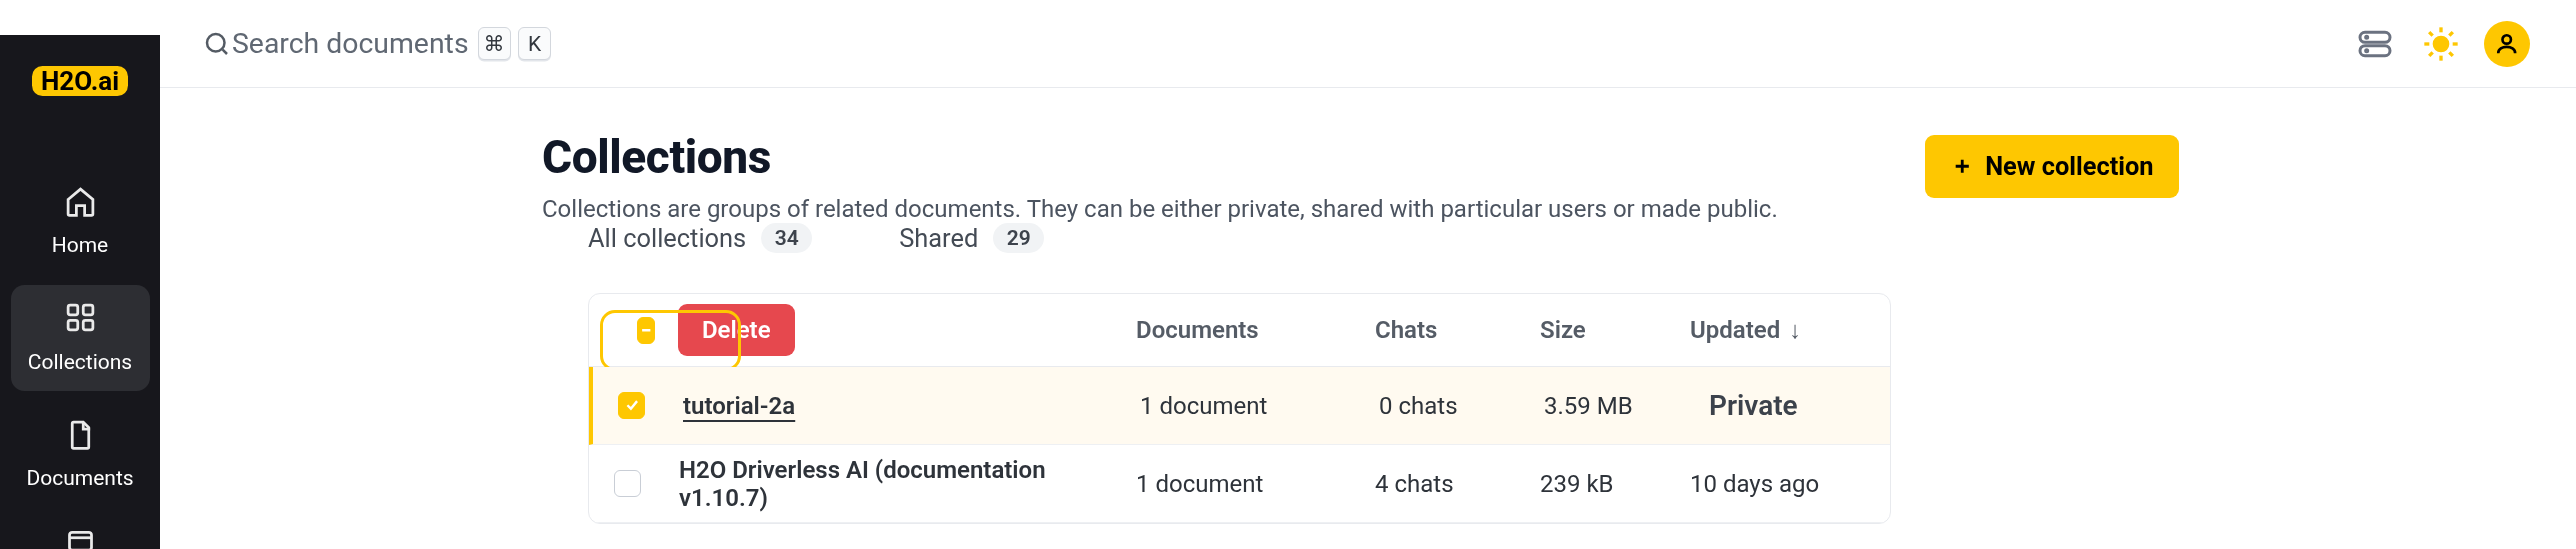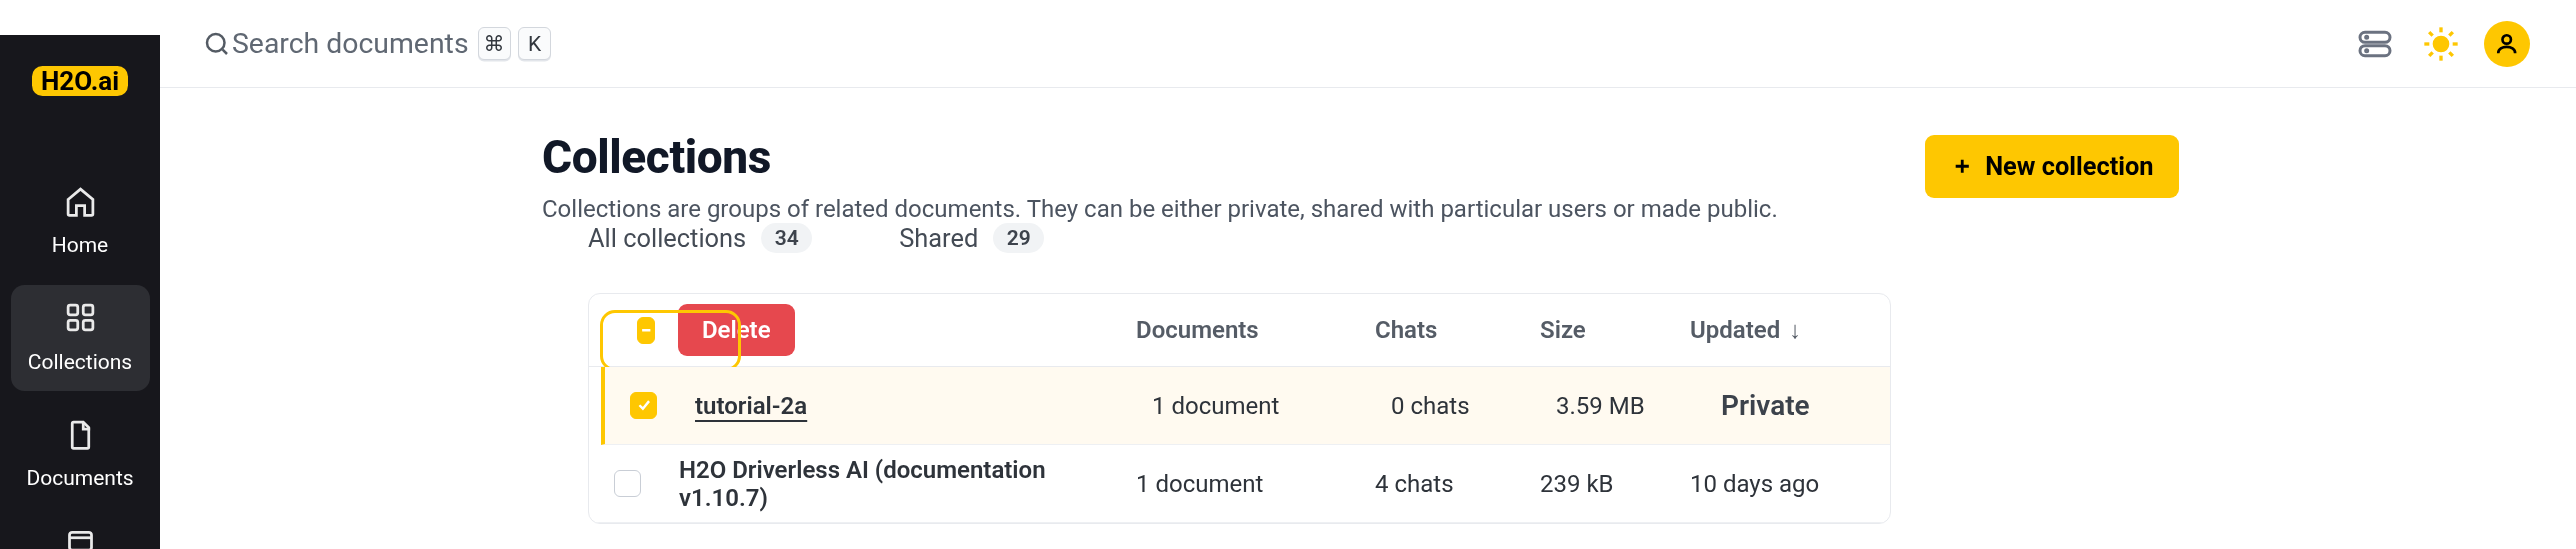--- a/index.html
+++ b/index.html
@@ -46,21 +46,21 @@
     .tab-badge { background:#f1f3f5; color:#3d434c; font-size:21px; font-weight:600; padding:3px 13.5px; border-radius:748px; }
     .tab.active { font-weight:600; color:#1f2329; }
     .tab.active .tab-badge { background:#fec701; color:#000; }
     .tab.active::after { content:""; position:absolute; left:-45px; right:-60px; bottom:-1.5px; height:3.7px; background:#fec701; }
 
     
     .table-card { margin-top:22.5px; margin-left:46px; width:1303px; border:1.5px solid #e8eaee; border-radius:12px; overflow:hidden; }
     .thead, .trow { display:grid; grid-template-columns:90px 457px 239px 165px 150px 225px 172px; align-items:center; }
     .thead { height:73px; font-size:24px; color:#555c66; font-weight:600; border-bottom:1.5px solid #e8eaee; }
     .trow { height:78px; font-size:24px; color:#2e333a; border-bottom:1.5px solid #eef0f3; position:relative; }
-    .trow.selected { background:#fffaf0; border-left:4.5px solid #fec701;margin-left:12px; }
+    .trow.selected { background:#fffaf0; border-left:4.5px solid #fec701; }
     .check { width:27px; height:27px; border-radius:6px; border:1.9px solid #c9ced6; display:flex; align-items:center; justify-content:center; margin-left:25.4px; cursor:pointer; }
     .check.checked, .check.indeterminate { background:#fec701; border-color:#fec701; }
     .check svg { width:16.5px; height:16.5px; stroke:#fff; stroke-width:3.5; fill:none; }
     .del-wrap { display:flex; align-items:center; gap:22.5px; margin-left:22.5px; }
     .del-btn { background:#e6484e; color:#fff; font-size:24px; font-weight:600; border:none; border-radius:9px; padding:12px 24px; cursor:pointer; }
     .highlight-ring { position:absolute; left:10.5px; top:6px; width:141px; height:61px; border:3.7px solid #fec701; border-radius:15px; pointer-events:none; }
     .row-name { font-weight:600; }
     .row-name.underline { text-decoration:underline; text-decoration-thickness:2.2px; text-underline-offset:6px; }
     .sort { margin-left:9px; }
     .vis-badge { font-size:28px; font-weight:600; padding:6px 15px; border-radius:7.5px; display:inline-block; }

